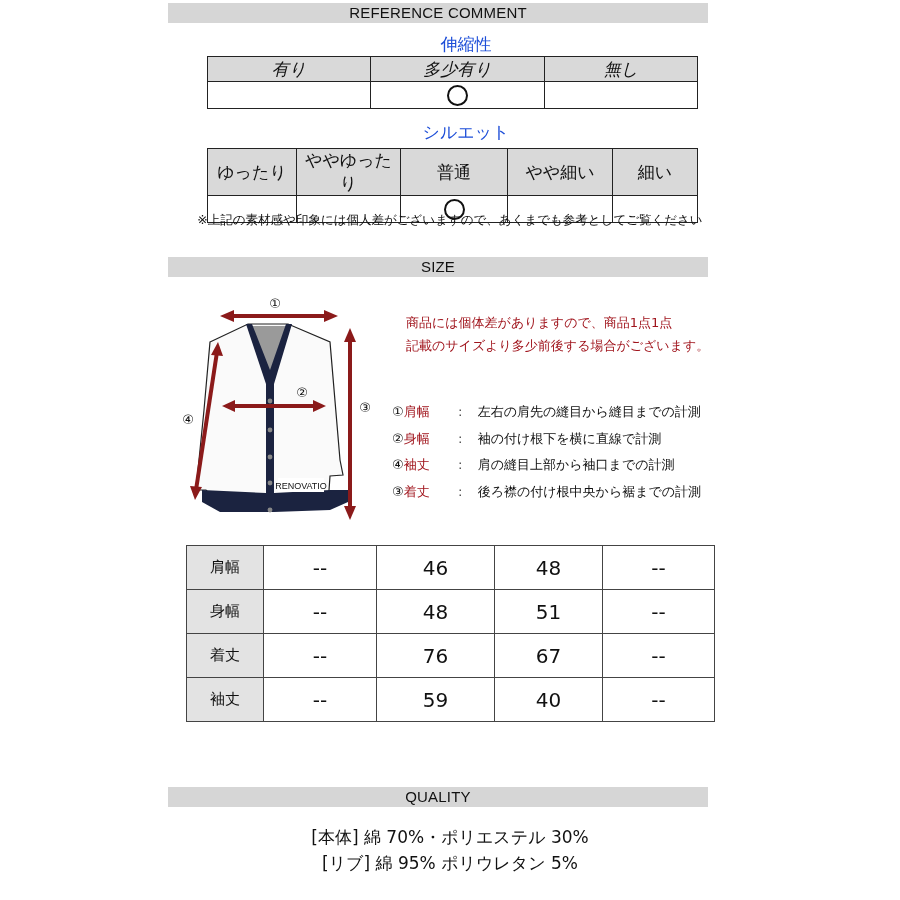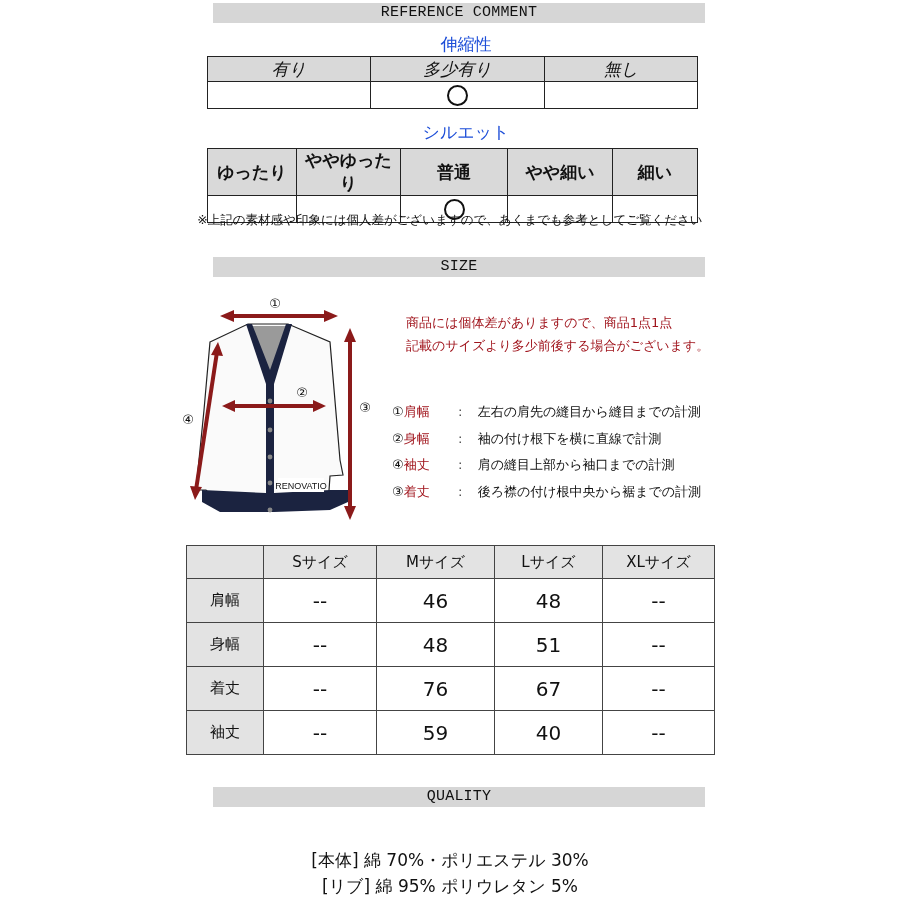--- a/index.html
+++ b/index.html
@@ -1,20 +1,20 @@
 <!DOCTYPE html>
 <html><head>
 <meta charset="utf-8">
 <style>
   html, body { margin:0; padding:0; background:#ffffff; }
   body { width:900px; height:900px; position:relative; overflow:hidden;
          font-family:"DejaVu Sans","Liberation Sans",sans-serif; color:#111; }
-  .band { position:absolute; left:168px; width:492px; height:20px; background:#d6d6d6;
-          font-family:Liberation Mono, monospace; font-size:15px; line-height:20px;
-          text-align:center; color:#111; letter-spacing:0.2px;margin-left:45px; }
+  .band { position:absolute; left:168px; width:540px; height:20px; background:#d6d6d6;
+          font-family:Liberation Sans, sans-serif; font-size:15px; line-height:20px;
+          text-align:center; color:#111; letter-spacing:0.2px; }
   .subtitle { position:absolute; left:184px; width:564px; text-align:center; font-size:17px; color:#1d4ed8; }
   table.grid { position:absolute; border-collapse:collapse; table-layout:fixed; }
   table.grid td { border:1px solid #222; text-align:center; padding:0; }
   table.grid tr.head td { background:#d9d9d9; font-size:17px; height:24px; }
   table.grid tr.val td { background:#ffffff; height:26px; }
   .circle { display:inline-block; width:17px; height:17px; border:2px solid #111; border-radius:50%; vertical-align:middle; }
   .note { position:absolute; left:168px; width:564px; text-align:center; font-size:12.5px; color:#111; }
   .garment { position:absolute; left:180px; top:290px; width:200px; height:230px; }
   .size-notes { position:absolute; left:392px; top:311px; font-size:13px; line-height:23px; }
   .size-notes .red { color:#a0141c; padding-left:14px; }
@@ -51,21 +51,21 @@
   </tr>
   <tr class="val">
     <td></td>
     <td><span class="circle"></span></td>
     <td></td>
   </tr>
 </tbody>
   </table>
 
 <div class="subtitle" style="top:121px;">シルエット</div>
-<table class="grid" style="left:207px; top:148px; width:490px;font-weight:bold;">
+<table class="grid" style="left:207px; top:148px; width:490px;">
   <colgroup>
       <col style="width:89px">
       <col style="width:104px">
       <col style="width:107px">
       <col style="width:105px">
       <col style="width:85px">
     </colgroup>
   <tbody>
       <tr class="head">
     <td>ゆったり</td>
@@ -144,27 +144,20 @@
 
 <table class="size" style="width:528px;">
   <colgroup>
       <col style="width:77px">
       <col style="width:113px">
       <col style="width:118px">
       <col style="width:108px">
       <col style="width:112px">
     </colgroup>
   <tbody>
-      <tr class="head">
-    <td></td>
-    <td>Sサイズ</td>
-    <td>Mサイズ</td>
-    <td>Lサイズ</td>
-    <td>XLサイズ</td>
-  </tr>
   <tr class="body">
     <td class="rowhead">肩幅</td>
     <td class="dash">--</td>
     <td>46</td>
     <td>48</td>
     <td class="dash">--</td>
   </tr>
   <tr class="body">
     <td class="rowhead">身幅</td>
     <td class="dash">--</td>
@@ -183,16 +176,16 @@
     <td class="rowhead">袖丈</td>
     <td class="dash">--</td>
     <td>59</td>
     <td>40</td>
     <td class="dash">--</td>
   </tr>
 </tbody>
   </table>
 
 <div class="band" style="top:787px;">QUALITY</div>
-<div class="quality" style="top:824px;margin-top:23px;">
+<div class="quality" style="top:824px;">
   <div>[本体] 綿 70%・ポリエステル 30%</div>
   <div>[リブ] 綿 95%  ポリウレタン 5%</div>
 </div>
 
 </body></html>

